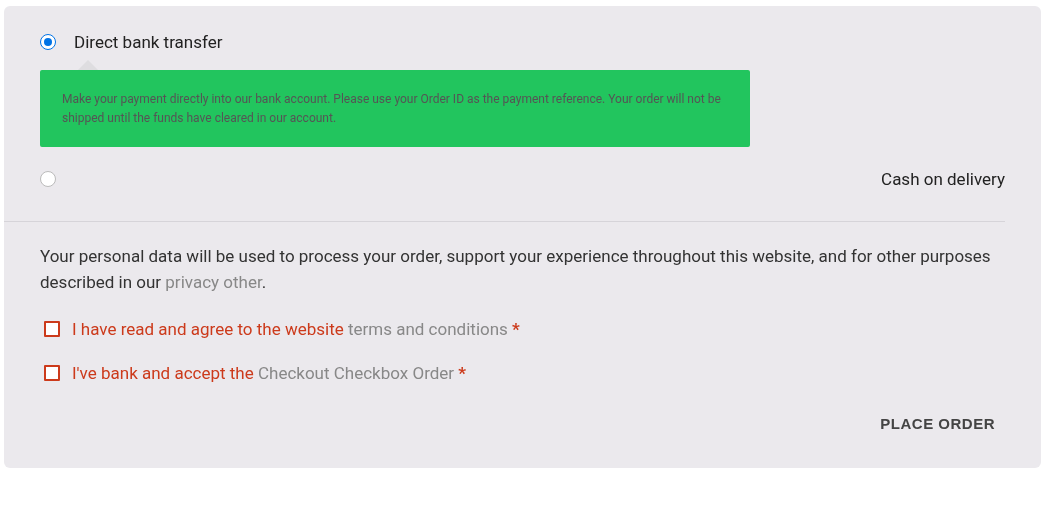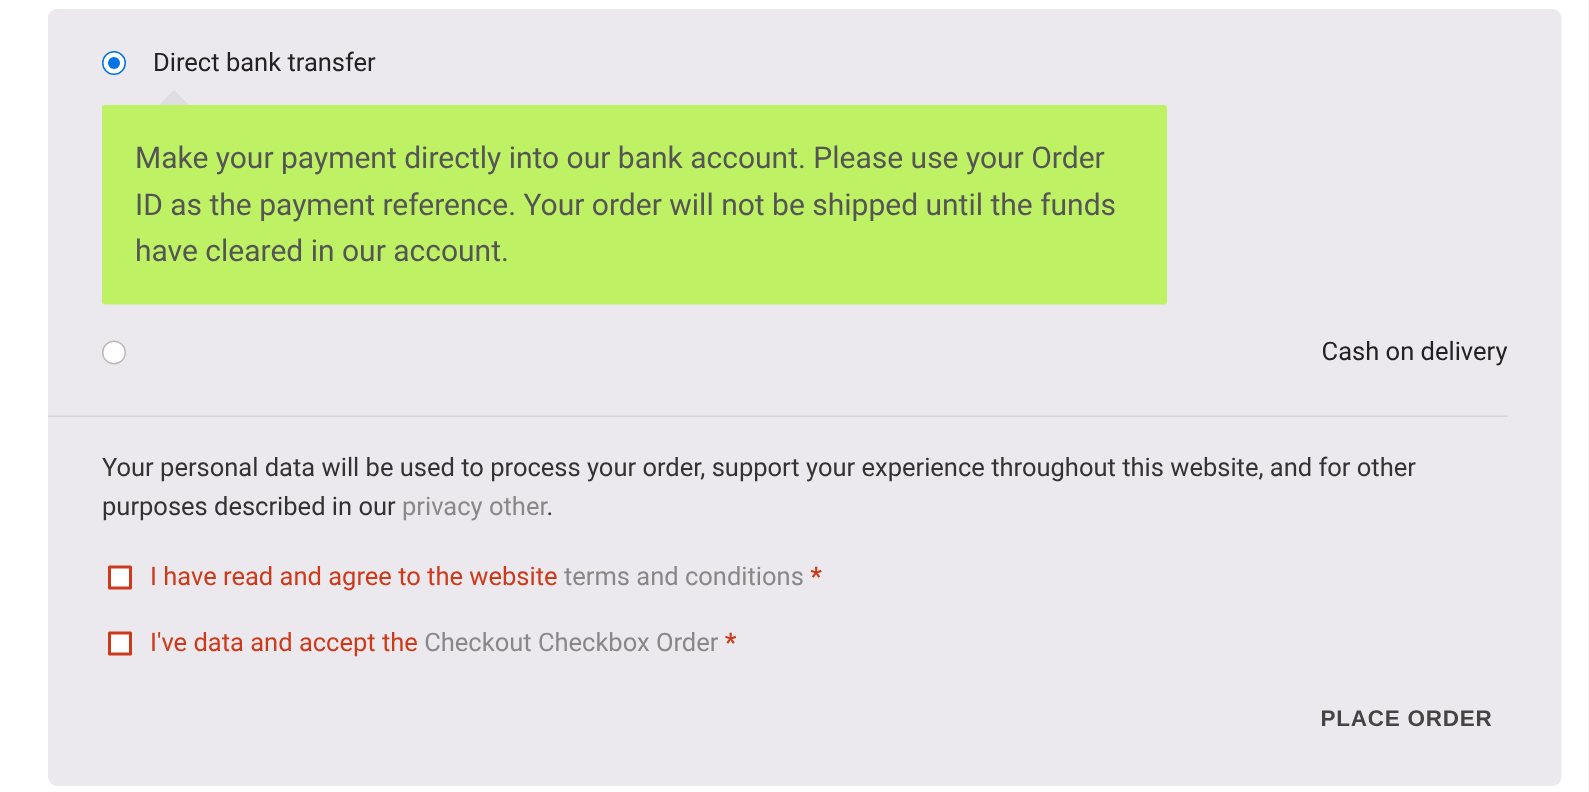--- a/index.html
+++ b/index.html
@@ -10,21 +10,21 @@
     body {
       font-family: -apple-system, BlinkMacSystemFont, "Segoe UI", Roboto, "Helvetica Neue", Arial, sans-serif;
       background: #fff;
       width: 1059px;
       height: 528px;
       overflow: hidden;
     }
     .checkout-panel {
       background: #ebe9ed;
       border-radius: 6px;
-      margin: 6px 18px 0 32px;
+      margin: 6px 18px 0 4px;
       padding: 0;
     }
     .payment-methods {
       padding: 26px 36px 14px 36px;
     }
     .payment-option {
       display: flex;
       align-items: center;
       gap: 18px;
       margin-bottom: 0;
@@ -56,23 +56,23 @@
     }
     .payment-label {
       font-size: 17px;
       color: #222;
     }
     .payment-description-wrap {
       position: relative;
       margin: 18px 0 22px 0;
     }
     .payment-description {
-      background: #bef264;
+      background: #22c55e;
       padding: 20px 22px;
-      font-size: 20px;
+      font-size: 12px;
       color: #555;
       line-height: 1.55;
       max-width: 710px;
       border-radius: 2px;
     }
     .payment-description-wrap::before {
       content: "";
       position: absolute;
       top: -10px;
       left: 38px;
@@ -192,21 +192,21 @@
       <span class="checkbox-box"></span>
       <span class="consent-text">
         <span>I have read and agree to the website </span><a class="consent-link">terms and conditions</a>
         <span class="required-star">*</span>
       </span>
     </div>
 
     <div class="consent-row">
       <span class="checkbox-box"></span>
       <span class="consent-text">
-        <span>I've data and accept the </span><a class="consent-link">Checkout Checkbox Order</a>
+        <span>I've bank and accept the </span><a class="consent-link">Checkout Checkbox Order</a>
         <span class="required-star">*</span>
       </span>
     </div>
 
   </div>
 
   <div class="place-order-row">
     <button class="place-order-btn">PLACE ORDER</button>
   </div>
 

